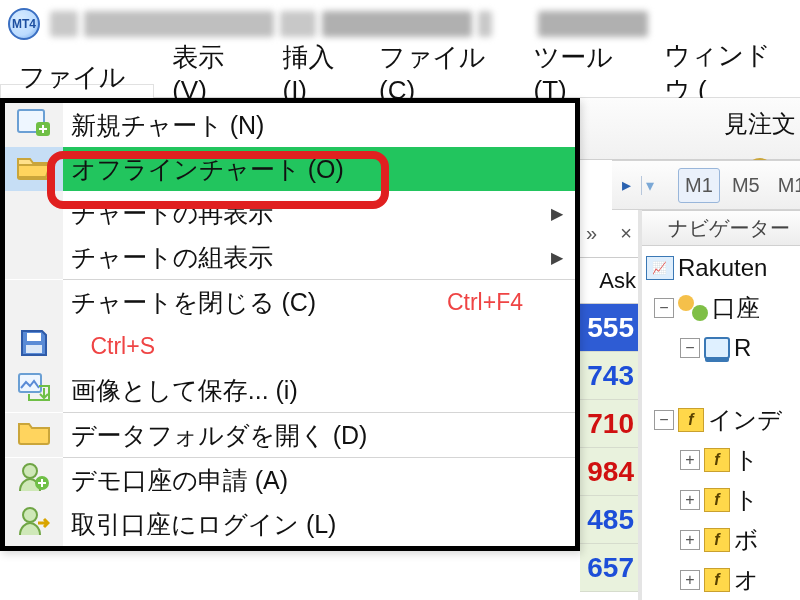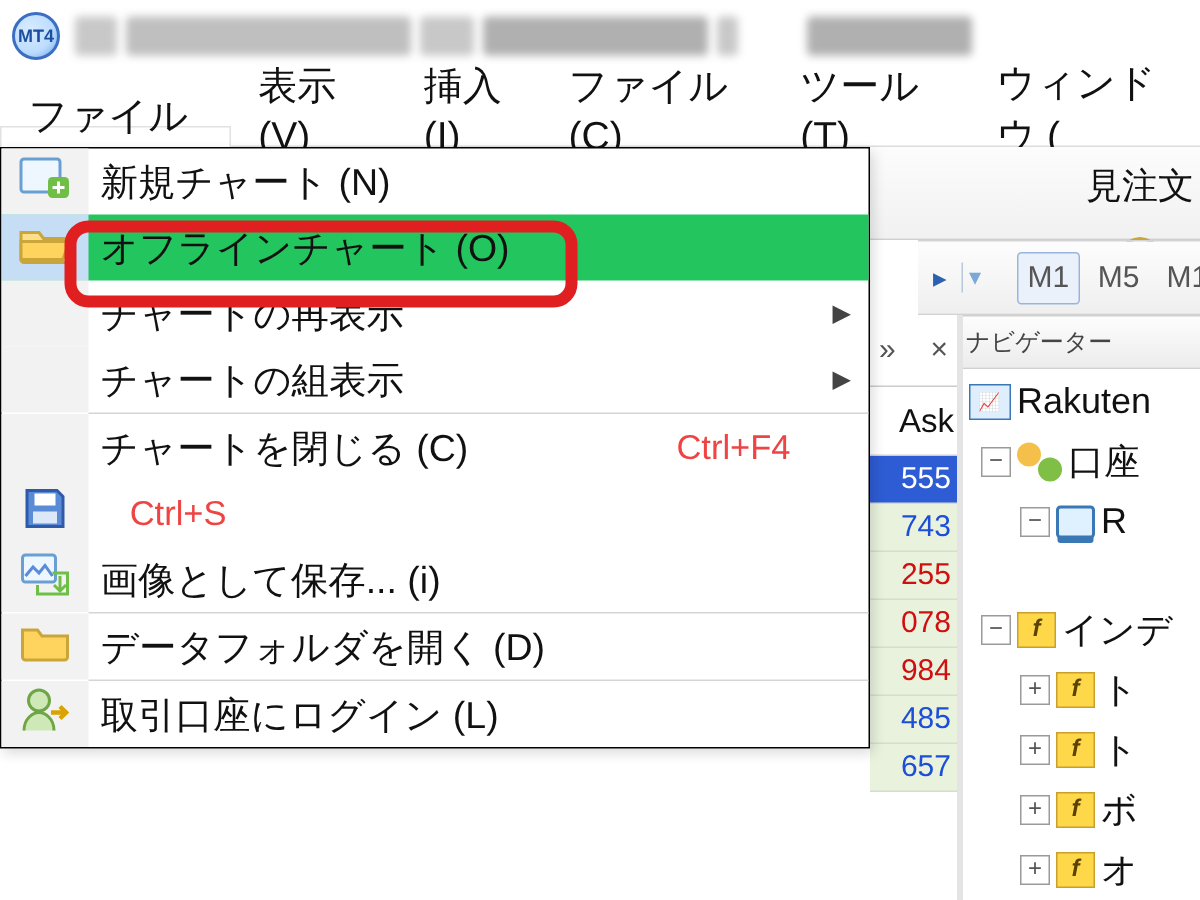--- a/index.html
+++ b/index.html
@@ -44,21 +44,21 @@
     display: flex; align-items: center; padding-left: 6px; gap: 6px; z-index: 1;
   }
   .tf-grip { width: 8px; height: 34px; background: repeating-linear-gradient(#cfcfcf 0 2px, transparent 2px 4px); margin-right: 6px;}
   .tf-btn { font-size: 20px; color: #555; padding: 5px 6px; }
   .tf-btn.active { border: 1px solid #99b6da; background: #eaf1fb; border-radius: 3px; }
   .tf-chev { width: 20px; font-size: 16px; color: #7ba8d6; border-left: 1px solid #b7c7dc; padding-left: 4px; margin-right: 6px;}
   .tf-arrow { color:#2a62b0; font-size:18px; padding:0 4px;}
   
   .dropdown {
     position: absolute; top: 98px; left: 0; width: 580px;
-    background: #fff; border: 1px solid #000000;
+    background: #fff; border: 5px solid #000000;
     box-shadow: 2px 3px 8px rgba(0,0,0,.15);
     z-index: 5;
   }
   .dd-row { display: flex; align-items: center; height: 44px; }
   .dd-iconcol {
     width: 58px; height: 100%; display: flex; align-items: center; justify-content: center;
     background: #f2f2f2;
   }
   .dd-label { flex: 1; padding-left: 8px; font-size: 25px; display: flex; align-items: center; }
   .dd-shortcut { width: 120px; text-align: right; padding-right: 28px; font-size: 23px; color: #ef4444; }
@@ -72,33 +72,33 @@
   }
   
   .rightcol {
     position: absolute; left: 580px; top: 210px; right: 0; bottom: 0;
     display: flex; z-index: 2;
   }
   .mw-strip { width: 58px; background: #fff; border-right: 0; }
   .mw-head { height: 48px; border-bottom: 1px solid #ccc; display:flex; align-items:center; justify-content:space-between; padding: 0 6px; font-size: 20px; color:#555;}
   .mw-headrow { height: 46px; display:flex; align-items:center; justify-content:flex-end; padding-right:2px; font-size:22px; border-bottom:1px solid #d0d0d0;}
   .mw-cell {
-    height: 32px; display:flex; align-items:center; justify-content:flex-end;
-    padding-right: 4px; font-size: 20px; font-weight: 400;
+    height: 48px; display:flex; align-items:center; justify-content:flex-end;
+    padding-right: 4px; font-size: 28px; font-weight: 700;
     border-bottom: 1px solid #d6dccd; background: #e9f2dd;
   }
   .mw-cell.blue { color: #1d4ed8; }
   .mw-cell.red  { color: #d01010; }
   .mw-cell.inv  { background: #2e5cd4; color: #fff; }
   
   .nav-panel { flex:1; border-left: 4px solid #e4e4e4; background:#fff; display:flex; flex-direction:column; }
   .nav-title {
     height: 44px; background: linear-gradient(#fdfdfd,#ececec);
     border-top:1px solid #d0d0d0; border-bottom:1px solid #d0d0d0;
-    display:flex; align-items:center; padding-left:2px; font-size:16px; color:#444;
+    display:flex; align-items:center; padding-left:26px; font-size:20px; color:#444;
   }
   .nav-tree { padding: 2px 0 0 4px; font-size: 24px; }
   .tree-row { display:flex; align-items:center; height: 40px; gap:4px; white-space:nowrap; }
   .twist { width:20px; height:20px; border:1px solid #9a9a9a; font-size:16px; line-height:18px; text-align:center; color:#555; background:#fff;}
   .ic-graph { display:inline-flex; width:28px; height:24px; align-items:center; justify-content:center; border:1px solid #3a78b5; background:#dfeefc; font-size:12px; color:#2d66a9; }
   .ic-users { width:30px; height:26px; position:relative; }
   .ic-users::before, .ic-users::after{ content:""; position:absolute; width:16px; height:16px; border-radius:50%;}
   .ic-users::before{ background:#f5c04a; left:0; top:0;}
   .ic-users::after{ background:#7fbf46; right:0; bottom:0;}
   .ic-mon { width:26px; height:22px; border:2px solid #3a78b5; border-radius:3px; background:#dff0ff; box-shadow: 0 4px 0 -1px #3a78b5;}
@@ -257,20 +257,35 @@
           </svg>
     </span>
       </div>
     <div class="dd-label">データフォルダを開く (D)</div>
     <div class="dd-shortcut"></div>
       <div class="dd-arrow"></div>
   </div>
 
   <div class="dd-sep"></div>
 
+  <div class="dd-row">
+    <div class="dd-iconcol">
+        <span>
+      <svg width="32" height="32" viewBox="0 0 32 32">
+            <circle cx="12" cy="10" r="7" fill="#cfe8b8" stroke="#6fa545" stroke-width="2"></circle>
+            <path d="M2 30c0-8 6-12 10-12s10 4 10 12" fill="#cfe8b8" stroke="#6fa545" stroke-width="2"></path>
+            <circle cx="24" cy="22" r="7" fill="#6fbf46"></circle>
+            <path d="M24 18v8M20 22h8" stroke="#fff" stroke-width="2"></path>
+          </svg>
+    </span>
+      </div>
+    <div class="dd-label">デモ口座の申請 (A)</div>
+    <div class="dd-shortcut"></div>
+      <div class="dd-arrow"></div>
+  </div>
 
   <div class="dd-row">
     <div class="dd-iconcol">
         <span>
       <svg width="32" height="32" viewBox="0 0 32 32">
             <circle cx="12" cy="10" r="7" fill="#cfe8b8" stroke="#6fa545" stroke-width="2"></circle>
             <path d="M2 30c0-8 6-12 10-12s10 4 10 12" fill="#cfe8b8" stroke="#6fa545" stroke-width="2"></path>
             <path d="M20 18h10M26 14l4 4-4 4" fill="none" stroke="#d9a400" stroke-width="3"></path>
           </svg>
     </span>
@@ -285,22 +300,21 @@
 
 <div class="rightcol">
   <div class="mw-strip">
     <div class="mw-head">
       <span>»</span>
       <span>×</span>
     </div>
     <div class="mw-headrow">Ask</div>
     <div class="mw-cell inv">555</div>
     <div class="mw-cell blue">743</div>
-    <div class="mw-cell red">255</div>
-    <div class="mw-cell red">078</div>
+    <div class="mw-cell red">710</div>
     <div class="mw-cell red">984</div>
     <div class="mw-cell blue">485</div>
     <div class="mw-cell blue">657</div>
   </div>
 
   <div class="nav-panel">
     <div class="nav-title">ナビゲーター</div>
     <div class="nav-tree">
 
       <div class="tree-row">

